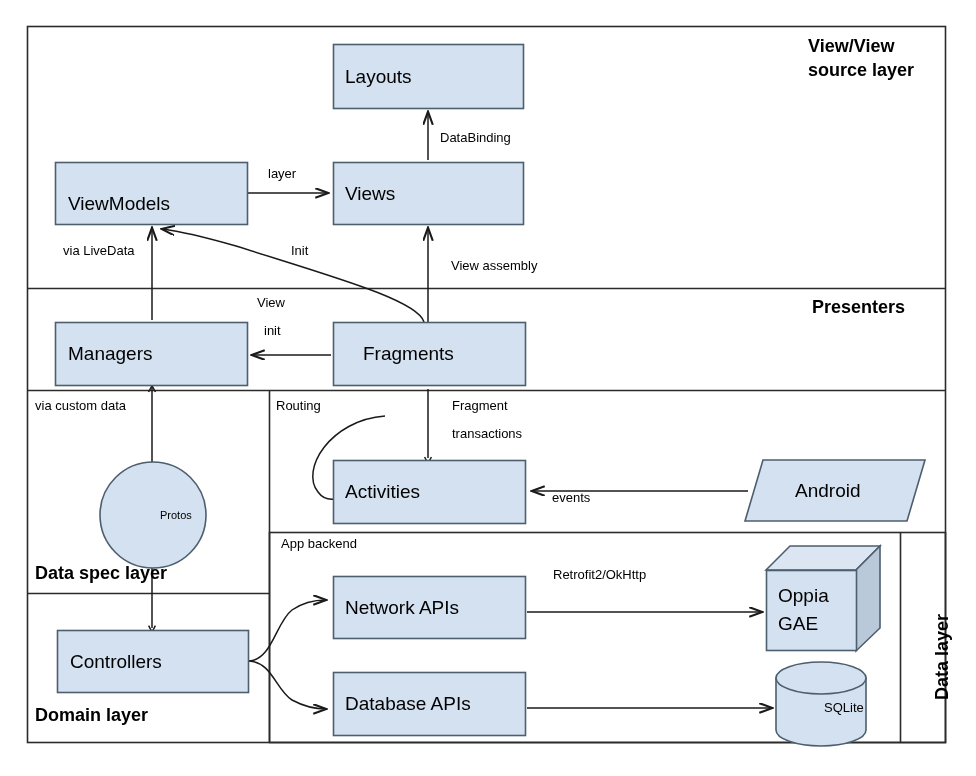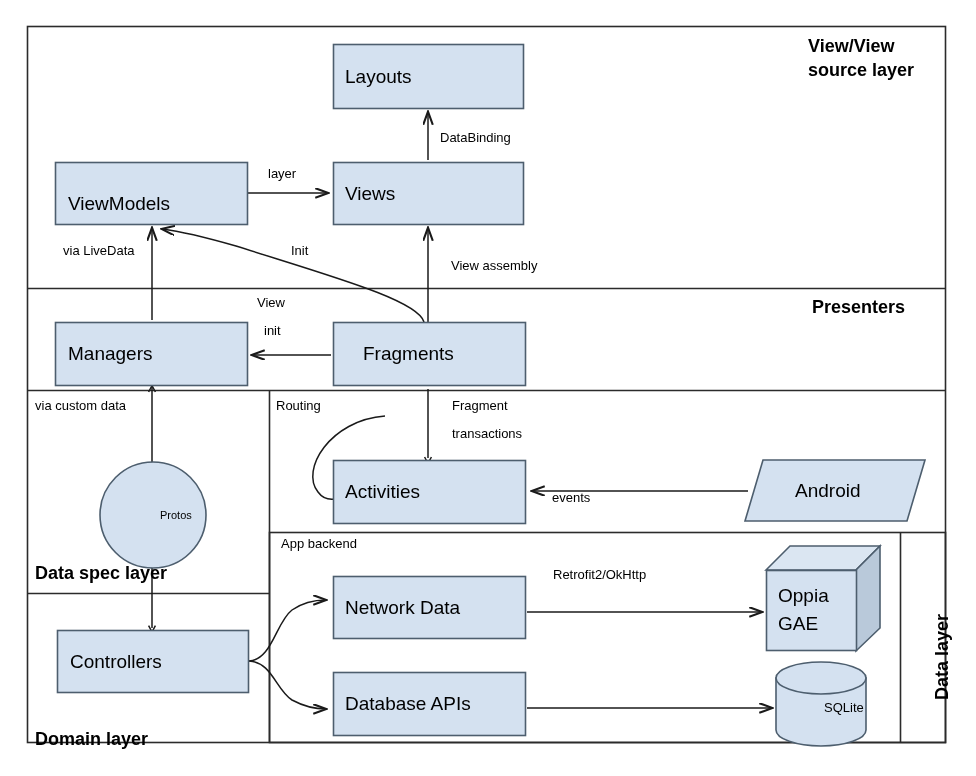--- a/index.html
+++ b/index.html
@@ -97,21 +97,21 @@
 
   <div class="lbl node-lbl" style="left:345px;top:66px;">Layouts</div>
   <div class="lbl node-lbl" style="left:345px;top:183px;">Views</div>
   <div class="lbl node-lbl" style="left:68px;top:183px;margin-top:10px;">ViewModels</div>
   <div class="lbl node-lbl" style="left:68px;top:343px;">Managers</div>
   <div class="lbl node-lbl" style="left:363px;top:343px;">Fragments</div>
   <div class="lbl node-lbl" style="left:345px;top:481px;">Activities</div>
   <div class="lbl node-lbl" style="left:795px;top:480px;">Android</div>
   <div class="lbl small-lbl" style="left:131px;top:509px;">Protos</div>
   <div class="lbl node-lbl" style="left:70px;top:651px;">Controllers</div>
-  <div class="lbl node-lbl" style="left:345px;top:597px;">Network Data</div>
+  <div class="lbl node-lbl" style="left:345px;top:597px;">Network APIs</div>
   <div class="lbl node-lbl" style="left:345px;top:693px;">Database APIs</div>
   <div class="lbl node-lbl" style="left:778px;top:585px;">Oppia</div>
   <div class="lbl node-lbl" style="left:778px;top:613px;">GAE</div>
   <div class="lbl small-lbl" style="left:795px;top:701px;font-size:13px;">SQLite</div>
 
   <div class="lbl edge-lbl" style="left:440px;top:131px;">DataBinding</div>
   <div class="lbl edge-lbl" style="left:268px;top:167px;">layer</div>
   <div class="lbl edge-lbl" style="left:63px;top:244px;">via LiveData</div>
   <div class="lbl edge-lbl" style="left:291px;top:244px;">Init</div>
   <div class="lbl edge-lbl" style="left:451px;top:259px;">View assembly</div>
@@ -121,17 +121,17 @@
   <div class="lbl edge-lbl" style="left:452px;top:399px;">Fragment</div>
   <div class="lbl edge-lbl" style="left:452px;top:427px;">transactions</div>
   <div class="lbl edge-lbl" style="left:552px;top:491px;">events</div>
   <div class="lbl edge-lbl" style="left:35px;top:399px;">via custom data</div>
   <div class="lbl edge-lbl" style="left:553px;top:568px;">Retrofit2/OkHttp</div>
 
   <div class="lbl layer-lbl" style="left:808px;top:36px;">View/View</div>
   <div class="lbl layer-lbl" style="left:808px;top:60px;">source layer</div>
   <div class="lbl layer-lbl" style="left:812px;top:297px;">Presenters</div>
   <div class="lbl layer-lbl" style="left:35px;top:563px;">Data spec layer</div>
-  <div class="lbl layer-lbl" style="left:35px;top:705px;margin-top:24px;">Domain layer</div>
+  <div class="lbl layer-lbl" style="left:35px;top:705px;">Domain layer</div>
   <div class="lbl edge-lbl" style="left:281px;top:537px;">App backend</div>
   <div class="lbl layer-lbl vert" style="left:932px;top:700px;transform:rotate(-90deg);">Data layer</div>
 
 </div>
 
 </body></html>

